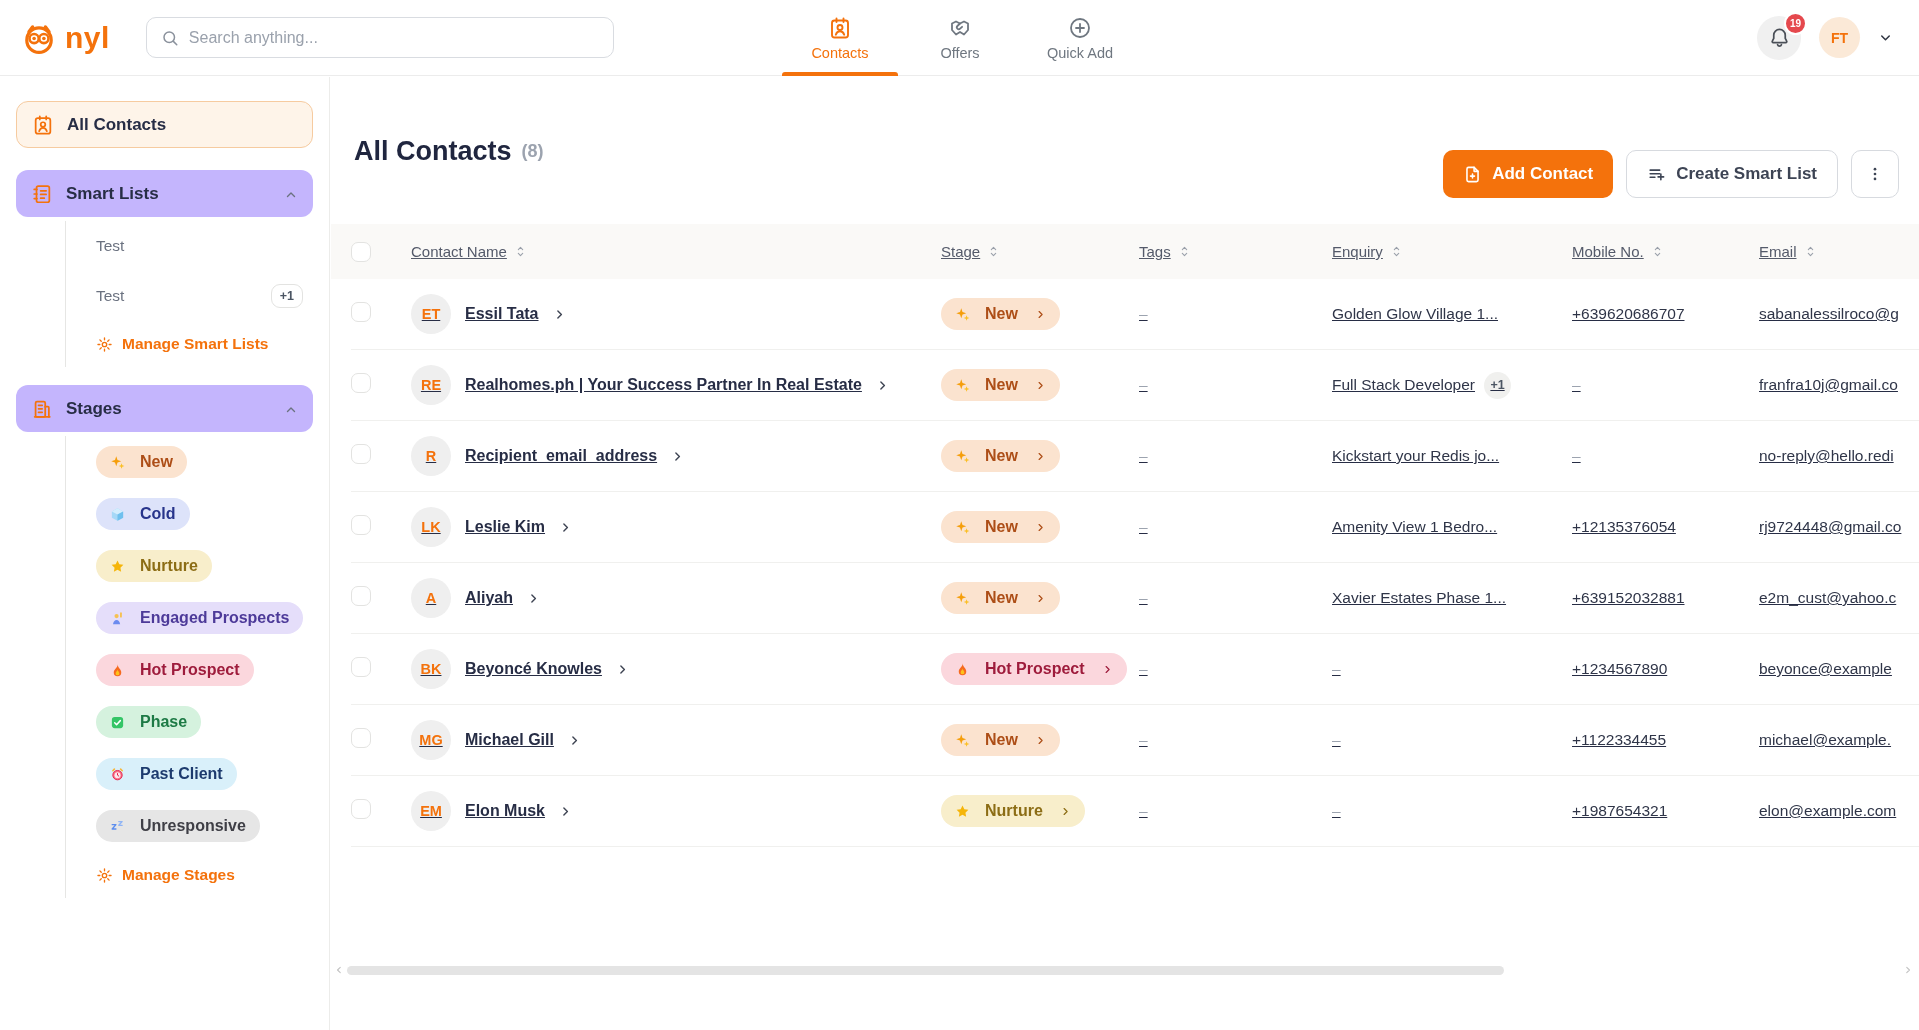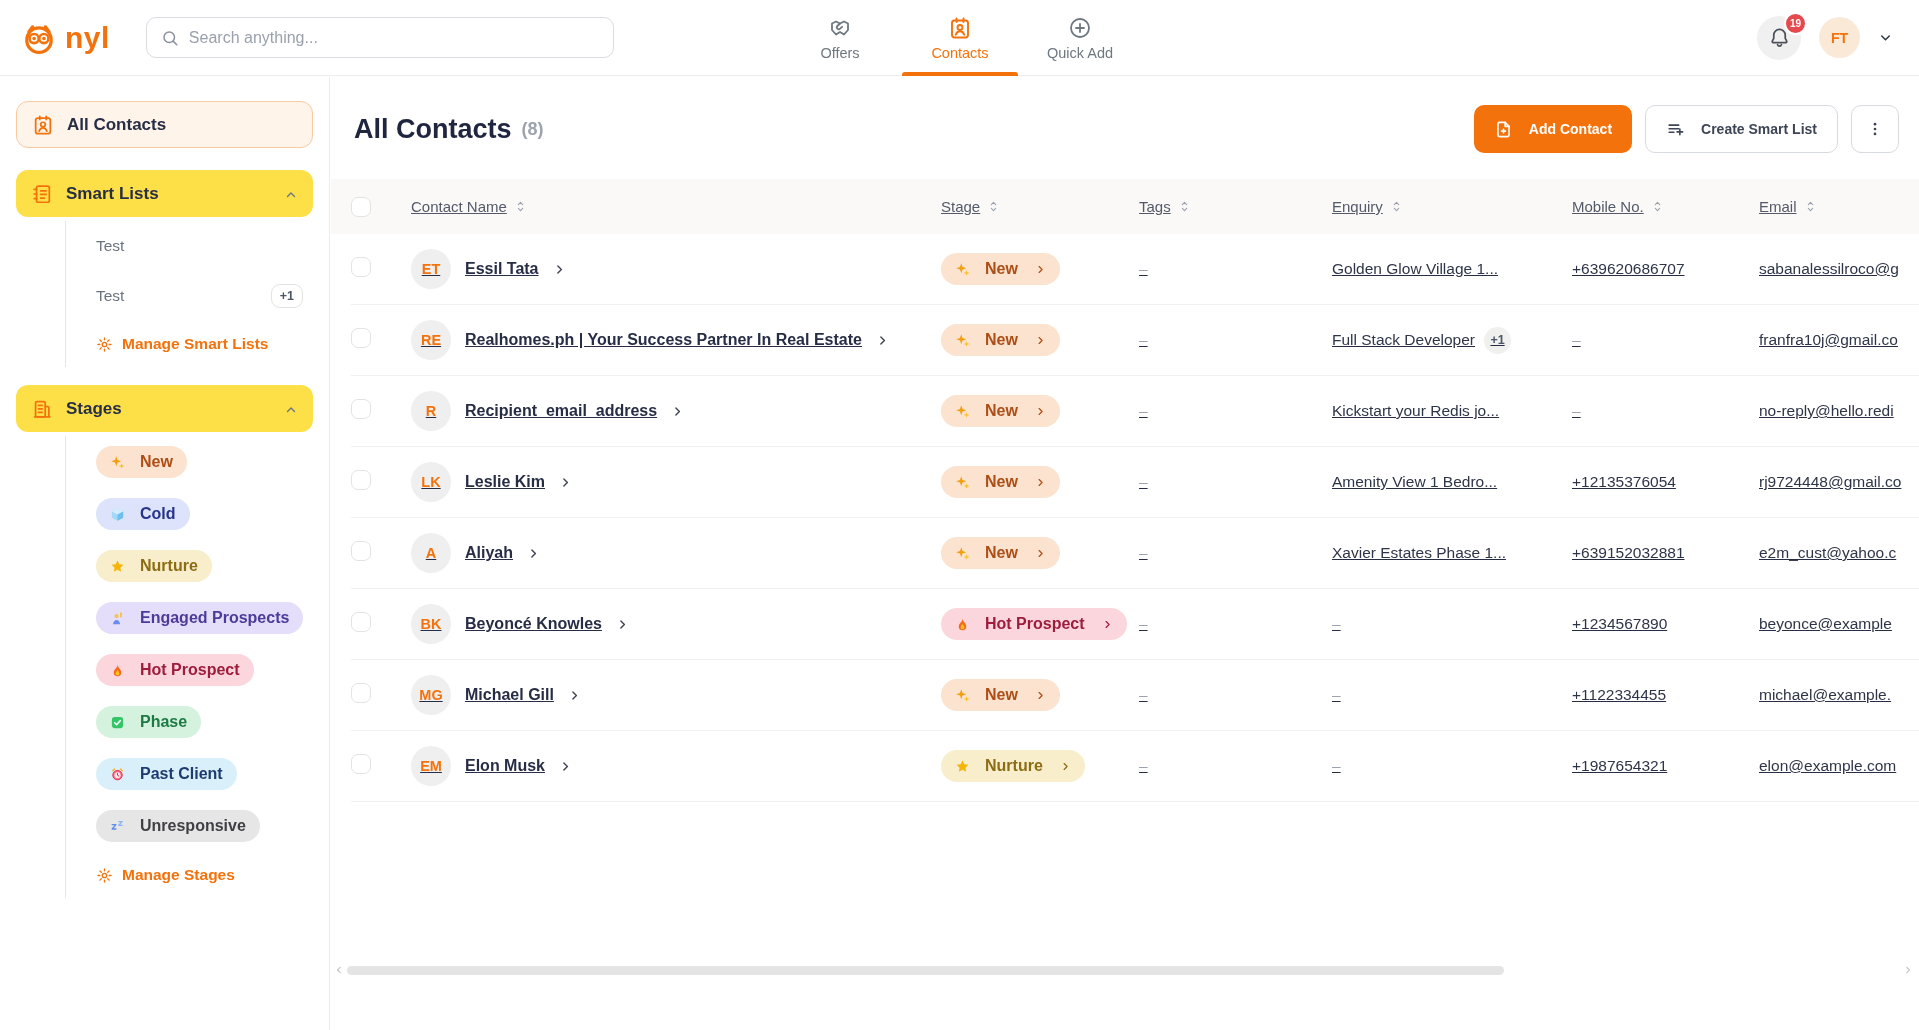--- a/index.html
+++ b/index.html
@@ -36,21 +36,21 @@
     font-size:14px; font-weight:700; display:flex; align-items:center; justify-content:center; cursor:pointer; }
   .caret { width:15px; height:15px; color:#2F3542; cursor:pointer; }
 
   
   .sidebar { position:fixed; top:77px; left:0; width:330px; height:953px; background:#fff;
     border-right:1px solid #ECECEA; padding-top:24px; }
   .side-card { margin:0 16px; height:47px; border-radius:12px; display:flex; align-items:center;
     gap:13px; padding:0 15px; font-size:17px; font-weight:700; color:#272D45; cursor:pointer; }
   .side-card .icon { width:22px; height:22px; color:#F4720C; flex:0 0 auto; }
   .all-contacts { border:1px solid #F6CBA0; background:#FEF4E9; margin-bottom:22px; }
-  .section-head { background:#fde047; margin-bottom:4px; }
+  .section-head { background:#c4b5fd; margin-bottom:4px; }
   .section-head .chev { margin-left:auto; width:14px; height:14px; color:#6B7280; }
   .sub-list { margin-left:65px; border-left:1px solid #E6E6E4; }
   .smart-item { height:50px; display:flex; align-items:center; padding-left:30px; padding-right:26px;
     font-size:15.5px; color:#6B7280; cursor:pointer; }
   .smart-badge { margin-left:auto; border:1px solid #E3E3E1; border-radius:9px; background:#fff;
     padding:4px 8px; font-size:12.5px; color:#4B5563; font-weight:600; }
   .manage-link { height:46px; display:flex; align-items:center; gap:9px; padding-left:30px;
     color:#F4720C; font-size:15.5px; font-weight:700; cursor:pointer; }
   .manage-link .icon { width:17px; height:17px; }
   .stages-block { margin-top:18px; }
@@ -61,23 +61,23 @@
   .stage-pill .sicon svg { width:100%; height:100%; }
   .stage-pill .schev { width:11px; height:11px; display:inline-flex; margin-left:2px; }
   .stage-pill .schev svg { width:100%; height:100%; }
 
   
   .main { position:absolute; top:77px; left:331px; width:1588px; height:953px; background:#fff; }
   .main-head { display:flex; align-items:center; padding:28px 20px 0 23px; }
   .page-title { font-size:27px; font-weight:800; color:#20263F; }
   .page-count { font-size:18px; font-weight:600; color:#9CA3AF; margin-left:10px; }
   .actions { margin-left:auto; display:flex; align-items:center; gap:13px; }
-  .btn { height:48px; border-radius:10px; display:inline-flex; align-items:center; gap:16px;
-    padding:0 20px; font-size:14px; font-weight:700; cursor:pointer; border:none;
-    font-family:"Liberation Sans", sans-serif; }
+  .btn { height:48px; border-radius:10px; display:inline-flex; align-items:center; gap:10px;
+    padding:0 20px; font-size:17px; font-weight:700; cursor:pointer; border:none;
+    font-family:"Liberation Sans", sans-serif;margin-top:45px; }
   .btn .icon { width:19px; height:19px; }
   .btn-primary { background:#F4720C; color:#fff; }
   .btn-secondary { background:#fff; border:1px solid #D7DADF; color:#3D4454; }
   .btn-kebab { width:48px; padding:0; justify-content:center; background:#fff;
     border:1px solid #D7DADF; color:#3D4454; }
   .btn-kebab .icon { width:18px; height:18px; }
 
   
   .table { margin-top:26px; }
   .tgrid { display:grid; grid-template-columns:60px 530px 198px 193px 240px 187px minmax(0,1fr);
@@ -125,35 +125,35 @@
     <span class="brand">nyl</span>
   </div>
   <div class="searchbox">
     <span class="icon"><svg viewBox="0 0 24 24" fill="none" stroke="currentColor" stroke-linecap="round" stroke-linejoin="round" stroke-width="2">
           <circle cx="11" cy="11" r="7"></circle>
           <path d="M16.5 16.5 21 21"></path>
         </svg></span>
     <input type="text" placeholder="Search anything..." style="">
   </div>
   <div class="tabs">
-    <div class="tab">
-      <span class="icon"><svg viewBox="0 0 24 24" fill="none" stroke="currentColor" stroke-linecap="round" stroke-linejoin="round" stroke-width="1.8">
-            <path d="M4 7.5 8 5.5l4 2 4-2 4 2v6.5l-4 4.5-4-2.5-4 2.5-4-4.5z"></path>
-            <path d="M12 7.5 9.4 10a1.9 1.9 0 0 0 2.7 2.7l2-1.9"></path>
-          </svg></span>
-      <span>Offers</span>
-    </div>
     <div class="tab active">
       <span class="icon"><svg viewBox="0 0 24 24" fill="none" stroke="currentColor" stroke-linecap="round" stroke-linejoin="round" stroke-width="1.9">
             <rect x="4" y="4.5" width="16" height="17" rx="2.5"></rect>
             <path d="M8.5 2.5v3.5 M15.5 2.5v3.5"></path>
             <circle cx="12" cy="11.5" r="2.5"></circle>
             <path d="M7.8 18.7c.8-2.5 2.4-3.5 4.2-3.5s3.4 1 4.2 3.5"></path>
           </svg></span>
       <span>Contacts</span>
+    </div>
+    <div class="tab">
+      <span class="icon"><svg viewBox="0 0 24 24" fill="none" stroke="currentColor" stroke-linecap="round" stroke-linejoin="round" stroke-width="1.8">
+            <path d="M4 7.5 8 5.5l4 2 4-2 4 2v6.5l-4 4.5-4-2.5-4 2.5-4-4.5z"></path>
+            <path d="M12 7.5 9.4 10a1.9 1.9 0 0 0 2.7 2.7l2-1.9"></path>
+          </svg></span>
+      <span>Offers</span>
     </div>
     <div class="tab">
       <span class="icon"><svg viewBox="0 0 24 24" fill="none" stroke="currentColor" stroke-linecap="round" stroke-linejoin="round" stroke-width="1.8">
             <circle cx="12" cy="12" r="9"></circle>
             <path d="M12 8v8 M8 12h8"></path>
           </svg></span>
       <span>Quick Add</span>
     </div>
   </div>
   <div class="header-right">

